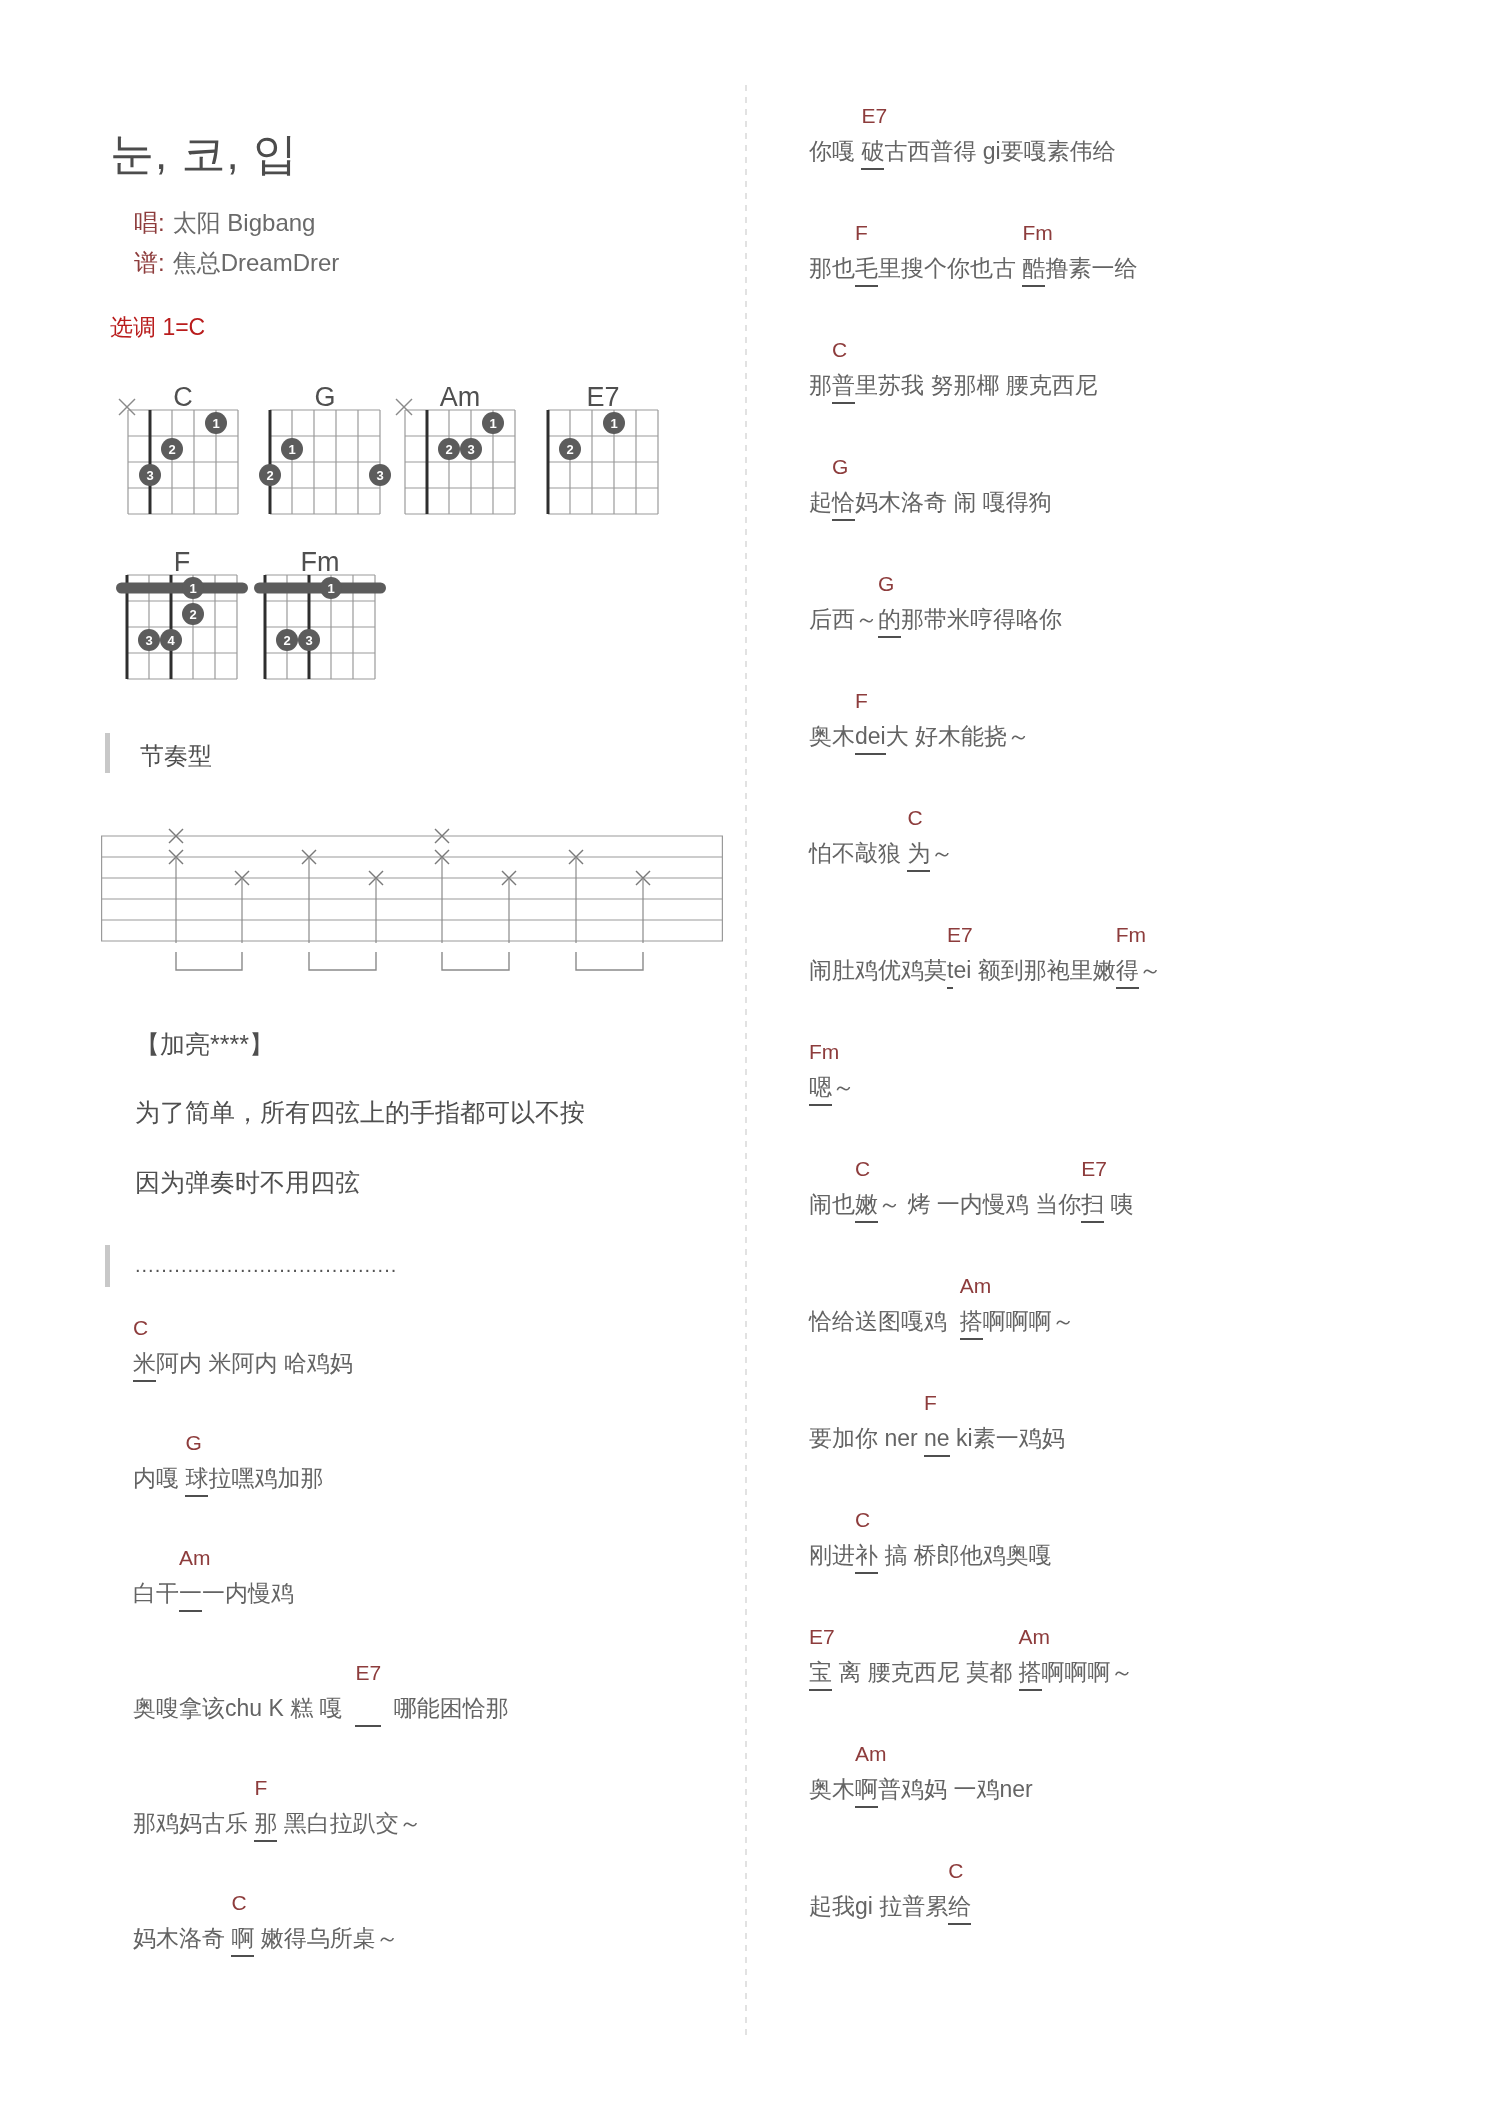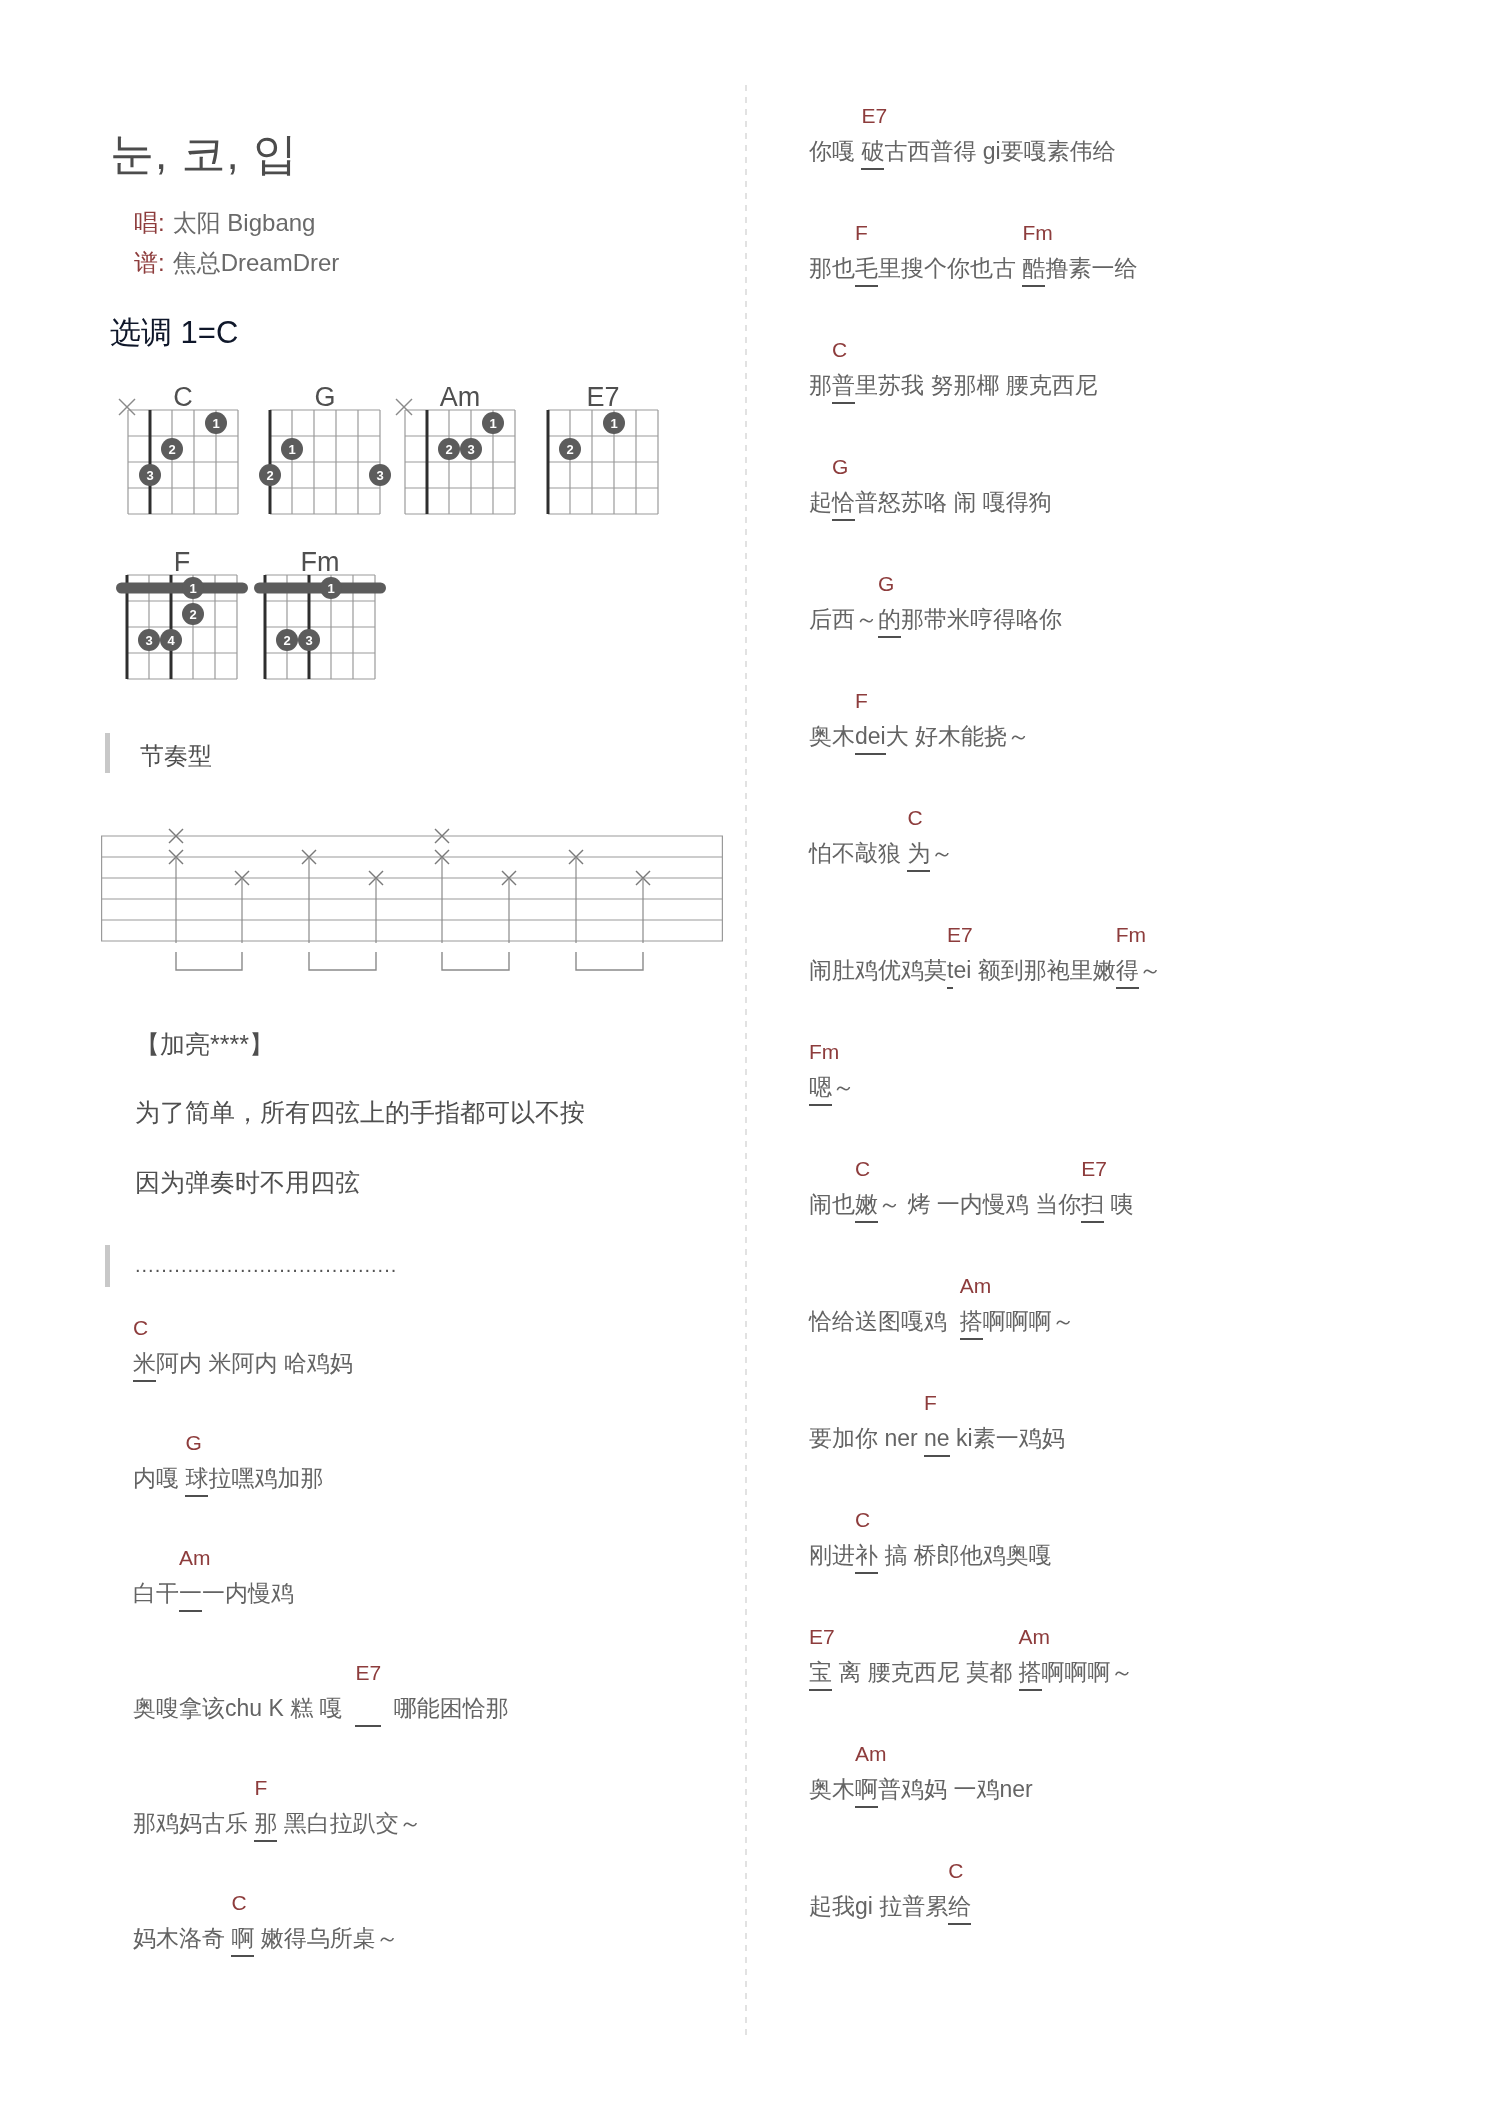--- a/index.html
+++ b/index.html
@@ -6,21 +6,21 @@
   body{
     width:1500px;height:2123px;background:#ffffff;
     font-family:"Liberation Sans","DejaVu Sans",sans-serif;
     position:relative;overflow:hidden;
   }
   .abs{position:absolute;}
   
   .song-title{font-size:44px;color:#4c4c4c;letter-spacing:1px;line-height:52px;}
   .credit{font-size:24px;line-height:30px;color:#6a6a6a;margin-left:24px;}
   .credit .lab{color:#8d3c3c;margin-right:8px;}
-  .key-line{font-size:31px;color:#0f172a;}
+  .key-line{font-size:23px;color:#b91c1c;}
   
   .sect-bar{width:5px;background:#c8c8c8;}
   .sect-label{font-size:24px;color:#4f4f4f;text-align:right;}
   .note-text{font-size:25px;color:#4f4f4f;white-space:pre;}
   .dotted-sep{font-size:20px;color:#555;letter-spacing:1px;white-space:pre;}
   
   .lyric-line{
     position:absolute;font-size:23px;line-height:30px;color:#646464;white-space:pre;
   }
   .tok{position:relative;display:inline-block;white-space:pre;}
@@ -237,21 +237,21 @@
     <div class="lyric-line" style="left: 133px; top: 1463px;"><span class="tok">内嘎 </span><span class="tok u">球<span class="chord">G</span></span><span class="tok">拉嘿鸡加那</span></div>
     <div class="lyric-line" style="left: 133px; top: 1578px;"><span class="tok">白干</span><span class="tok u">一<span class="chord">Am</span></span><span class="tok">一内慢鸡</span></div>
     <div class="lyric-line" style="left: 133px; top: 1693px;"><span class="tok">奥嗖拿该chu K 糕 嘎  </span><span class="tok u">&nbsp;&nbsp;&nbsp;&nbsp;<span class="chord">E7</span></span><span class="tok">  哪能困恰那</span></div>
     <div class="lyric-line" style="left: 133px; top: 1808px;"><span class="tok">那鸡妈古乐 </span><span class="tok u">那<span class="chord">F</span></span><span class="tok"> 黑白拉趴交～</span></div>
     <div class="lyric-line" style="left: 133px; top: 1923px;"><span class="tok">妈木洛奇 </span><span class="tok u">啊<span class="chord">C</span></span><span class="tok"> 嫩得乌所桌～</span></div>
   </div>
 <div id="lyrics-right">
     <div class="lyric-line" style="left: 809px; top: 136px;"><span class="tok">你嘎 </span><span class="tok u">破<span class="chord">E7</span></span><span class="tok">古西普得 gi要嘎素伟给</span></div>
     <div class="lyric-line" style="left: 809px; top: 253px;"><span class="tok">那也</span><span class="tok u">毛<span class="chord">F</span></span><span class="tok">里搜个你也古 </span><span class="tok u">酷<span class="chord">Fm</span></span><span class="tok">撸素一给</span></div>
     <div class="lyric-line" style="left: 809px; top: 370px;"><span class="tok">那</span><span class="tok u">普<span class="chord">C</span></span><span class="tok">里苏我 努那椰 腰克西尼</span></div>
-    <div class="lyric-line" style="left: 809px; top: 487px;"><span class="tok">起</span><span class="tok u">恰<span class="chord">G</span></span><span class="tok">普怒苏咯 闹 嘎得狗</span></div>
+    <div class="lyric-line" style="left: 809px; top: 487px;"><span class="tok">起</span><span class="tok u">恰<span class="chord">G</span></span><span class="tok">妈木洛奇 闹 嘎得狗</span></div>
     <div class="lyric-line" style="left: 809px; top: 604px;"><span class="tok">后西～</span><span class="tok u">的<span class="chord">G</span></span><span class="tok">那带米哼得咯你</span></div>
     <div class="lyric-line" style="left: 809px; top: 721px;"><span class="tok">奥木</span><span class="tok u">dei<span class="chord">F</span></span><span class="tok">大 好木能挠～</span></div>
     <div class="lyric-line" style="left: 809px; top: 838px;"><span class="tok">怕不敲狼 </span><span class="tok u">为<span class="chord">C</span></span><span class="tok">～</span></div>
     <div class="lyric-line" style="left: 809px; top: 955px;"><span class="tok">闹肚鸡优鸡莫</span><span class="tok u">t<span class="chord">E7</span></span><span class="tok">ei 额到那袍里嫩</span><span class="tok u">得<span class="chord">Fm</span></span><span class="tok">～</span></div>
     <div class="lyric-line" style="left: 809px; top: 1072px;"><span class="tok u">嗯<span class="chord">Fm</span></span><span class="tok">～</span></div>
     <div class="lyric-line" style="left: 809px; top: 1189px;"><span class="tok">闹也</span><span class="tok u">嫩<span class="chord">C</span></span><span class="tok">～ 烤 一内慢鸡 当你</span><span class="tok u">扫<span class="chord">E7</span></span><span class="tok"> 咦</span></div>
     <div class="lyric-line" style="left: 809px; top: 1306px;"><span class="tok">恰给送图嘎鸡  </span><span class="tok u">搭<span class="chord">Am</span></span><span class="tok">啊啊啊～</span></div>
     <div class="lyric-line" style="left: 809px; top: 1423px;"><span class="tok">要加你 ner </span><span class="tok u">ne<span class="chord">F</span></span><span class="tok"> ki素一鸡妈</span></div>
     <div class="lyric-line" style="left: 809px; top: 1540px;"><span class="tok">刚进</span><span class="tok u">补<span class="chord">C</span></span><span class="tok"> 搞 桥郎他鸡奥嘎</span></div>
     <div class="lyric-line" style="left: 809px; top: 1657px;"><span class="tok u">宝<span class="chord">E7</span></span><span class="tok"> 离 腰克西尼 莫都 </span><span class="tok u">搭<span class="chord">Am</span></span><span class="tok">啊啊啊～</span></div>

